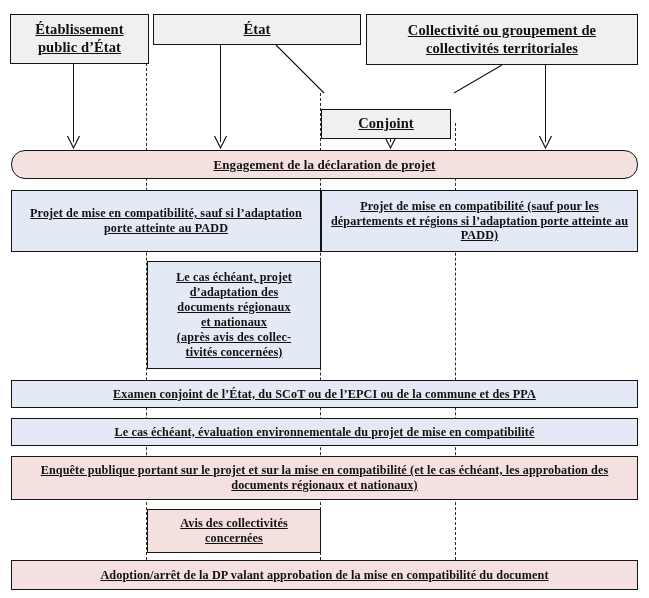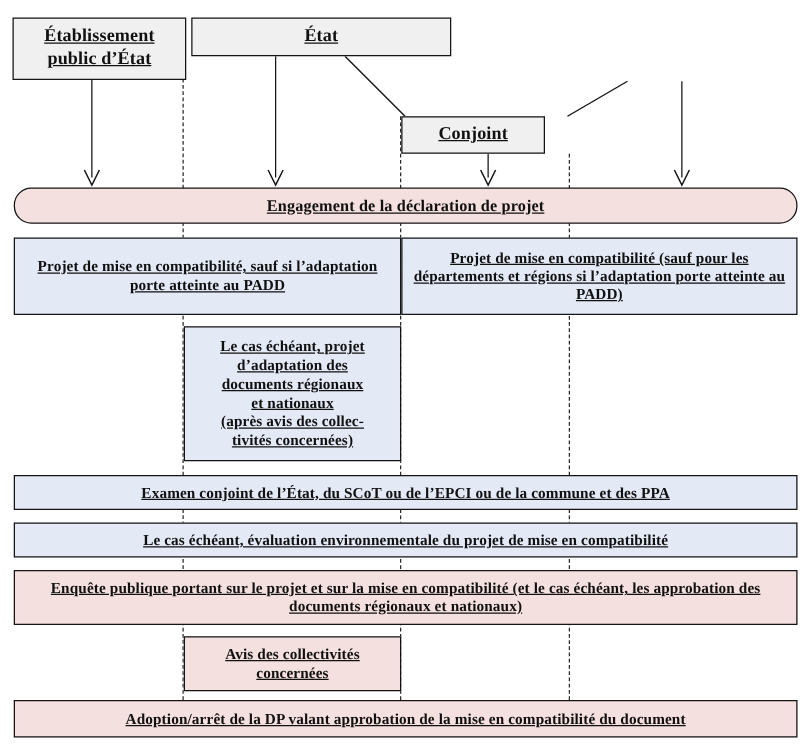--- a/index.html
+++ b/index.html
@@ -64,22 +64,25 @@
   <div class="dash" style="left:455px;top:123px;height:437px;"></div>
 
   <div class="box grey t14" style="left:10px;top:14px;width:139px;height:50px;">
     <span>Établissement public d’État</span>
   </div>
 
   <div class="box grey t14" style="left:153px;top:14px;width:208px;height:31px;">
     <span>État</span>
   </div>
 
+  <div class="box grey t14" style="left:366px;top:14px;width:272px;height:51px;">
+    <span>Collectivité ou groupement de collectivités territoriales</span>
+  </div>
 
-  <div class="box grey t14" style="left:321px;top:93px;width:115px;height:30px;">
+  <div class="box grey t14" style="left:321px;top:109px;width:130px;height:30px;">
     <span>Conjoint</span>
   </div>
 
   <div class="diag" style="left:276px;top:45px;width:50px;height:49px;">
     <svg width="50" height="49" viewBox="0 0 50 49">
       <line x1="0" y1="0" x2="48" y2="48" stroke="#141414" stroke-width="1.1"></line>
     </svg>
   </div>
   <div class="diag" style="left:452px;top:65px;width:52px;height:29px;">
     <svg width="52" height="29" viewBox="0 0 52 29">

